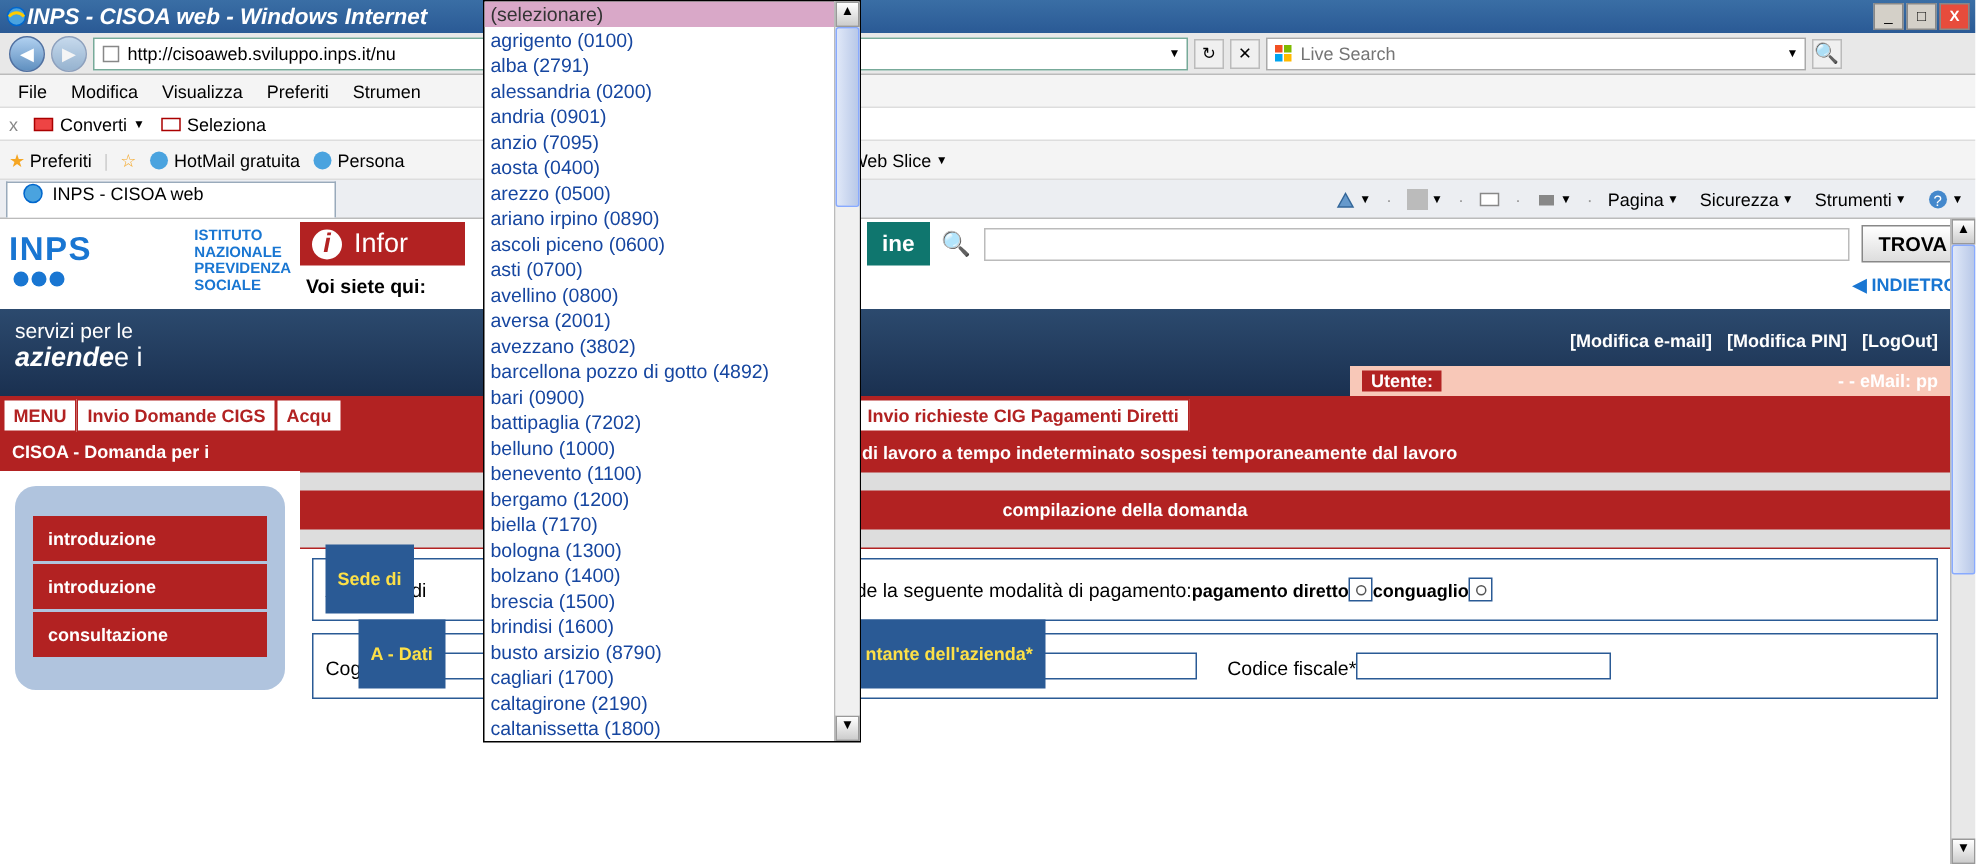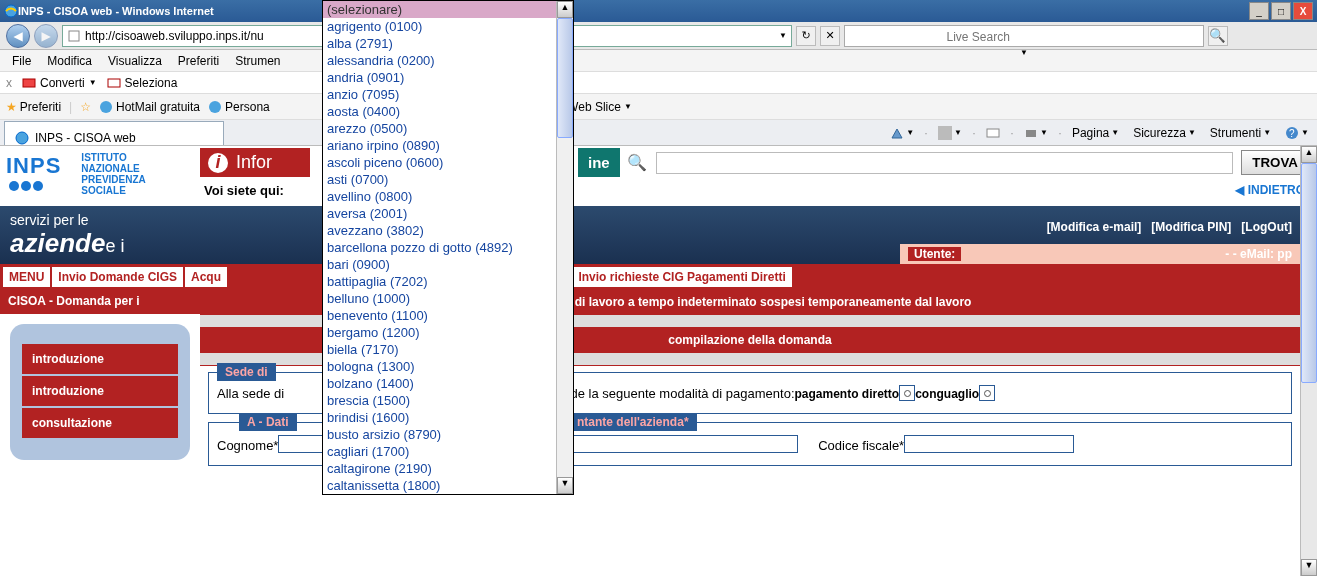--- a/index.html
+++ b/index.html
@@ -1,66 +1,66 @@
 <!DOCTYPE html>
 <html><head>
 <meta charset="utf-8">
 <style>
 * { box-sizing: border-box; margin: 0; padding: 0; font-family: Tahoma, Arial, sans-serif; }
 body { width: 1317px; height: 576px; background: #fff; overflow: hidden; font-size: 12px; position: relative; }
 
 
 .titlebar { background: linear-gradient(to bottom, #3a6ea5, #2a5a95); color: #fff; height: 22px; display: flex; align-items: center; padding: 0 4px; }
-.titlebar .title { flex: 1; font-weight: bold; font-size: 11px; }
+.titlebar .title { flex: 1; font-weight: bold; font-size: 15px; font-style: italic; }
 .window-controls { display: flex; gap: 2px; }
 .window-controls button { width: 20px; height: 18px; background: #d4d0c8; border: 1px solid #888; font-size: 10px; cursor: pointer; }
 .window-controls .close { background: #e74c3c; color: #fff; font-weight: bold; }
 
 
 .navbar { background: #e8e8e8; border-bottom: 1px solid #bbb; height: 28px; display: flex; align-items: center; padding: 2px 6px; gap: 4px; }
 .navbtn { width: 24px; height: 24px; border-radius: 50%; background: linear-gradient(#b0d0f0,#6090c0); border: 1px solid #5070a0; display: flex; align-items: center; justify-content: center; font-size: 12px; color: #fff; cursor: pointer; }
 .addressbar { flex: 1; max-width: 730px; display: flex; align-items: center; background: #fff; border: 1px solid #7a9; height: 22px; padding: 0 4px; gap: 4px; }
 .addressbar input { flex: 1; border: none; font-size: 12px; outline: none; }
 .reloadbtn, .stopbtn { width: 20px; height: 20px; border: 1px solid #bbb; background: #f0f0f0; font-size: 11px; cursor: pointer; }
-.searchbox { display: flex; align-items: center; background: #fff; border: 1px solid #aaa; height: 22px; padding: 0 4px; gap: 4px; width: 360px; flex-direction: column; }
+.searchbox { display: flex; align-items: center; background: #fff; border: 1px solid #aaa; height: 22px; padding: 0 4px; gap: 4px; width: 360px; }
 .searchbox input { flex: 1; border: none; font-size: 12px; color: #888; outline: none; }
 .searchgo { width: 20px; height: 20px; border: 1px solid #bbb; background: #f0f0f0; cursor: pointer; }
 
 
 .menubar { background: #f4f4f4; border-bottom: 1px solid #ddd; height: 22px; display: flex; align-items: center; padding: 0 4px; }
 .menubar .item { padding: 0 8px; cursor: pointer; }
 
 
 .convertbar { display: flex; align-items: center; height: 22px; padding: 0 6px; gap: 10px; border-bottom: 1px solid #ddd; }
 .convertbar .pill { display: flex; align-items: center; gap: 4px; cursor: pointer; }
 .convertbar .x { color: #888; font-size: 12px; }
 
 
 .favbar { background: #f4f4f4; border-bottom: 1px solid #ddd; height: 26px; display: flex; align-items: center; padding: 0 6px; gap: 8px; }
 .favbar .item { display: flex; align-items: center; gap: 3px; cursor: pointer; }
 .favbar .star { color: #f5a623; }
 
 
 .tabs-row { background: #eceef2; border-bottom: 1px solid #bbb; height: 26px; display: flex; align-items: center; padding: 0 4px; gap: 4px; }
-.tab { background: #fff; border: 1px solid #9ab; border-bottom: none; height: 24px; padding: 0 10px; display: flex; align-items: flex-end; gap: 6px; min-width: 220px; cursor: pointer; }
+.tab { background: #fff; border: 1px solid #9ab; border-bottom: none; height: 24px; padding: 0 10px; display: flex; align-items: flex-start; gap: 6px; min-width: 220px; cursor: pointer; }
 .tabs-spacer { flex: 1; }
 .cmdbar { display: flex; align-items: center; gap: 6px; }
 .cmdbar .btn { padding: 0 4px; cursor: pointer; display: flex; align-items: center; gap: 2px; }
 .cmdbar .sep { color: #999; }
 .arrow-down { font-size: 8px; }
 
 
 .content { display: flex; position: relative; height: calc(576px - 22px - 28px - 22px - 22px - 26px - 26px); }
 .leftcol { width: 200px; }
-.inps-head { display: flex; align-items: center; padding: 6px; gap: 20px; }
+.inps-head { display: flex; align-items: center; padding: 6px; gap: 20px; justify-content: space-between; }
 .inps-logo { font-weight: bold; color: #1976d2; font-size: 22px; letter-spacing: 1px; }
 .inps-txt { font-size: 10px; color: #1976d2; line-height: 1.1; font-weight: bold; }
 .servizi-banner { background: linear-gradient(#2c4a6e,#1a3050); color: #fff; padding: 6px 10px; height: 58px; }
 .servizi-banner .line1 { font-size: 14px; }
-.servizi-banner .big { font-size: 26px; font-weight: bold; font-style: italic; text-align: right; }
+.servizi-banner .big { font-size: 18px; font-weight: bold; font-style: italic; text-align: right; }
 .menubar-red { background: #b22222; color: #fff; display: flex; border: 2px solid #b22222; }
 .menubar-red .cell { background: #fff; color: #b22222; padding: 3px 6px; border: 1px solid #b22222; font-weight: bold; cursor: pointer; font-size: 12px; }
 .subtitle-red { background: #b22222; color: #fff; padding: 4px 8px; font-weight: bold; font-size: 12px; }
 .leftnav { background: #b0c4de; padding: 20px 12px; margin: 10px; border-radius: 14px; }
 .leftnav .navitem { background: #b22222; color: #fff; padding: 8px 10px; margin-bottom: 2px; font-weight: bold; cursor: pointer; }
 
 .rightcol { flex: 1; position: relative; }
 .info-line { background: #b22222; font-size: 18px; color: #fff; padding: 4px 8px; display: flex; align-items: center; gap: 8px; }
 .info-icon { background: #fff; color: #b22222; width: 20px; height: 20px; border-radius: 50%; display: flex; align-items: center; justify-content: center; font-weight: bold; font-style: italic; }
 .sietequi { font-size: 13px; font-weight: bold; padding: 4px; }
@@ -77,21 +77,21 @@
 .darkbar a { color: #fff; cursor: pointer; font-weight: bold; }
 .utente-bar { background: #f8c8b8; padding: 3px 8px; display: flex; }
 .utente-bar .lbl { background: #b22222; color: #fff; padding: 0 6px; font-weight: bold; }
 .utente-bar .val { flex: 1; text-align: right; font-weight: bold; }
 .redband { background: #b22222; color: #fff; padding: 5px 10px; font-weight: bold; }
 .redband.center { text-align: center; }
 .greyband { height: 14px; background: #ddd; border-top: 1px solid #b22222; border-bottom: 1px solid #b22222; }
 
 .form-area { padding: 6px 8px; }
 .fieldset { border: 1px solid #2a5a95; padding: 12px 8px; margin-bottom: 8px; position: relative; }
-.fieldset .legend { position: absolute; top: -10px; background: #2a5a95; color: #fca5a5; padding: 2px 8px; font-weight: bold; font-size: 12px; }
+.fieldset .legend { position: absolute; top: -10px; background: #2a5a95; color: #fde047; padding: 16px 8px; font-weight: bold; font-size: 12px; }
 .row { display: flex; align-items: flex-end; flex-wrap: wrap; }
 .row label { font-size: 13px; }
 .row input[type=text] { border: 1px solid #2a5a95; height: 18px; padding: 0 3px; }
 .radio-box { width: 16px; height: 16px; border: 1px solid #2a5a95; display: inline-flex; align-items: center; justify-content: center; cursor: pointer; }
 .radio-box .dot { width: 7px; height: 7px; border: 1px solid #555; border-radius: 50%; }
 
 
 .dropdown { position: absolute; top: 0; left: 322px; width: 252px; background: #fff; border: 1px solid #000; z-index: 1000; max-height: 540px; display: flex; }
 .dropdown .optlist { flex: 1; overflow: hidden; }
 .dropdown .opt { padding: 1px 4px; color: #1646a0; cursor: pointer; font-size: 13px; white-space: nowrap; }

